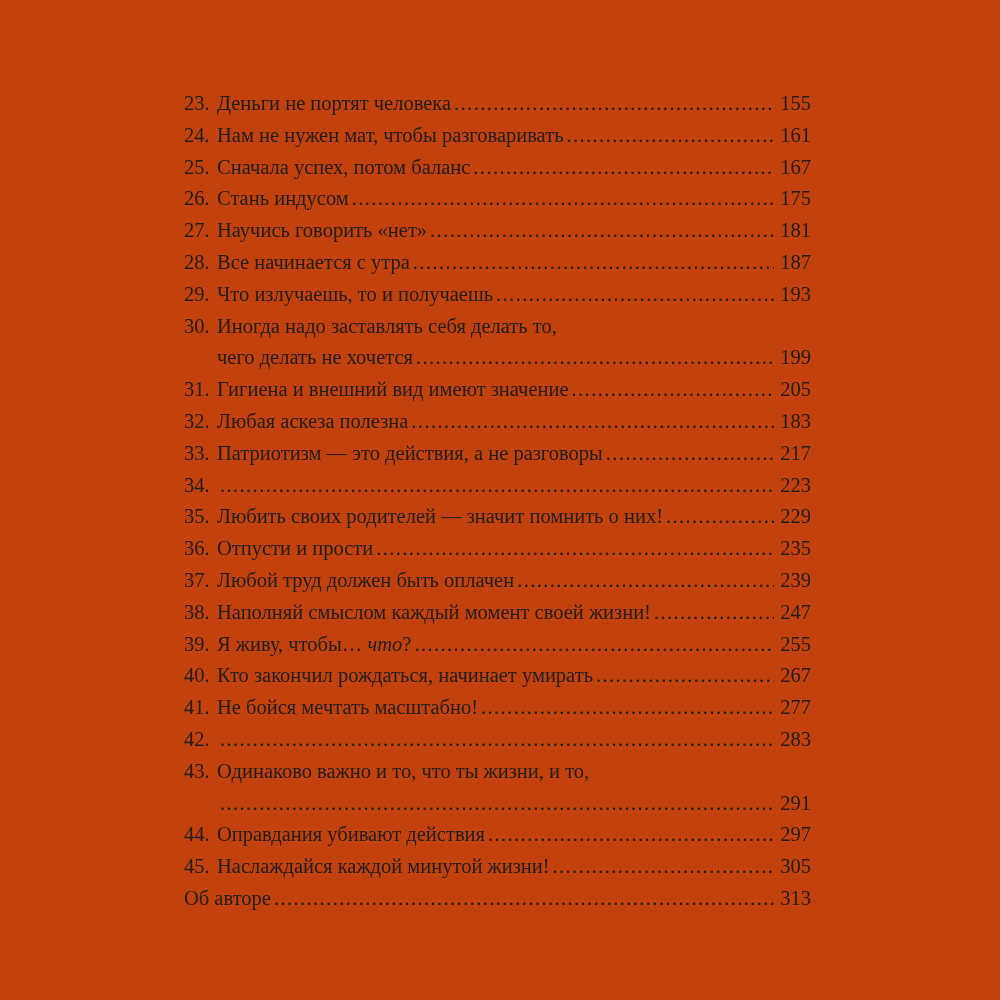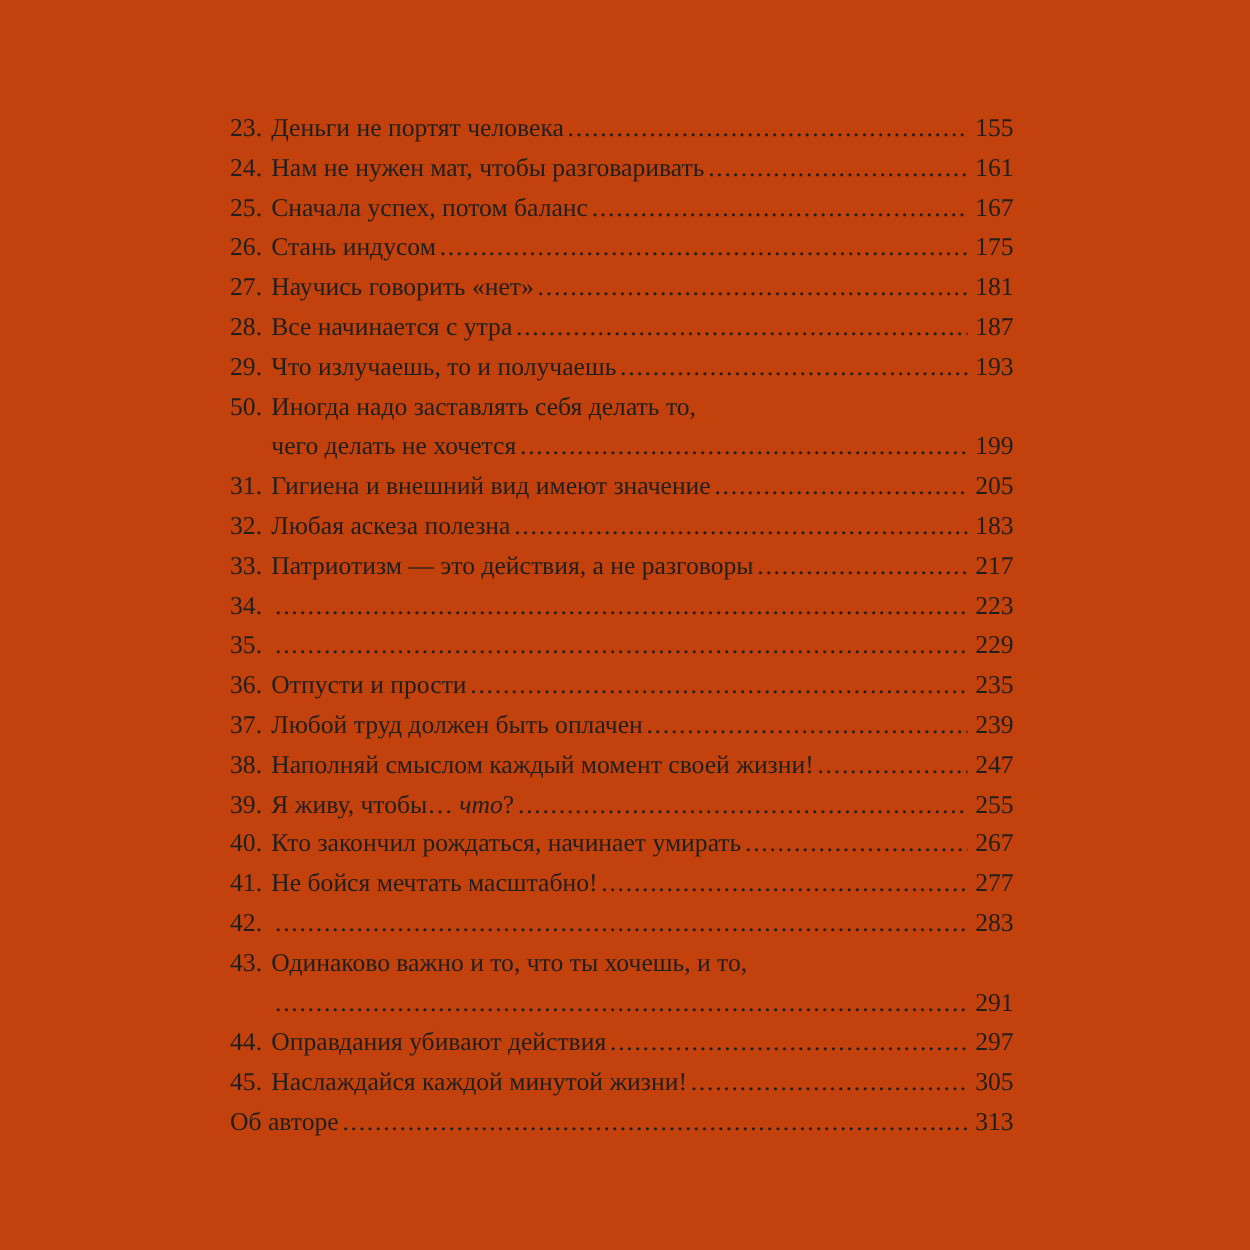--- a/index.html
+++ b/index.html
@@ -110,21 +110,21 @@
       <div class="entry">
         <div class="line">
           <span class="num">29.</span>
           <span class="title">Что излучаешь, то и получаешь</span>
           <span class="dots">............................................................................................................................................................................................................................</span>
           <span class="pagenum">193</span>
         </div>
       </div>
       <div class="entry">
         <div class="line">
-          <span class="num">50.</span>
+          <span class="num">30.</span>
           <span class="title">Иногда надо заставлять себя делать то,</span>
         </div>
         <div class="line">
           <span class="num"></span>
           <span class="title">чего делать не хочется</span>
           <span class="dots">............................................................................................................................................................................................................................</span>
           <span class="pagenum">199</span>
         </div>
       </div>
       <div class="entry">
@@ -154,20 +154,21 @@
       <div class="entry">
         <div class="line">
           <span class="num">34.</span>
           <span class="dots">............................................................................................................................................................................................................................</span>
           <span class="pagenum">223</span>
         </div>
       </div>
       <div class="entry">
         <div class="line">
           <span class="num">35.</span>
+          <span class="title">Любить своих родителей — значит помнить о них!</span>
           <span class="dots">............................................................................................................................................................................................................................</span>
           <span class="pagenum">229</span>
         </div>
       </div>
       <div class="entry">
         <div class="line">
           <span class="num">36.</span>
           <span class="title">Отпусти и прости</span>
           <span class="dots">............................................................................................................................................................................................................................</span>
           <span class="pagenum">235</span>
@@ -216,21 +217,21 @@
       <div class="entry">
         <div class="line">
           <span class="num">42.</span>
           <span class="dots">............................................................................................................................................................................................................................</span>
           <span class="pagenum">283</span>
         </div>
       </div>
       <div class="entry">
         <div class="line">
           <span class="num">43.</span>
-          <span class="title">Одинаково важно и то, что ты хочешь, и то,</span>
+          <span class="title">Одинаково важно и то, что ты жизни, и то,</span>
         </div>
         <div class="line">
           <span class="num"></span>
           <span class="dots">............................................................................................................................................................................................................................</span>
           <span class="pagenum">291</span>
         </div>
       </div>
       <div class="entry">
         <div class="line">
           <span class="num">44.</span>

